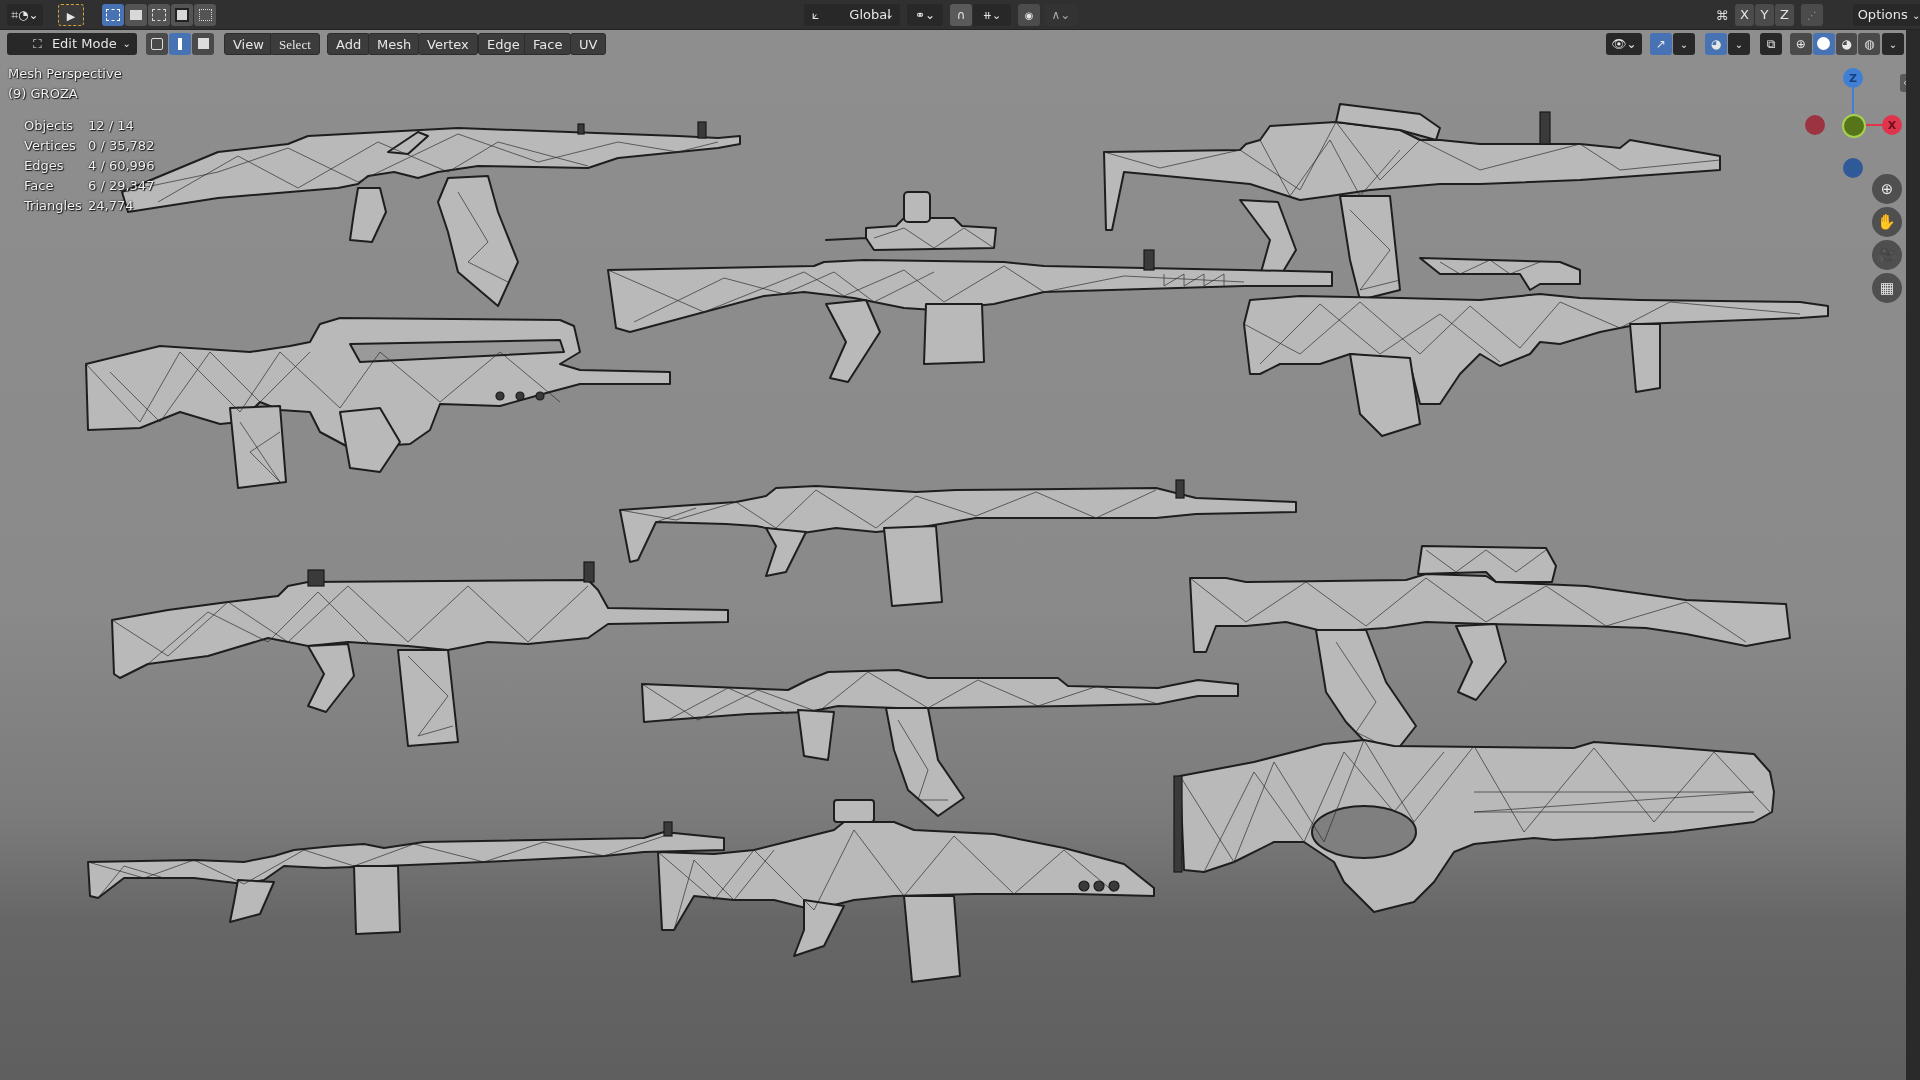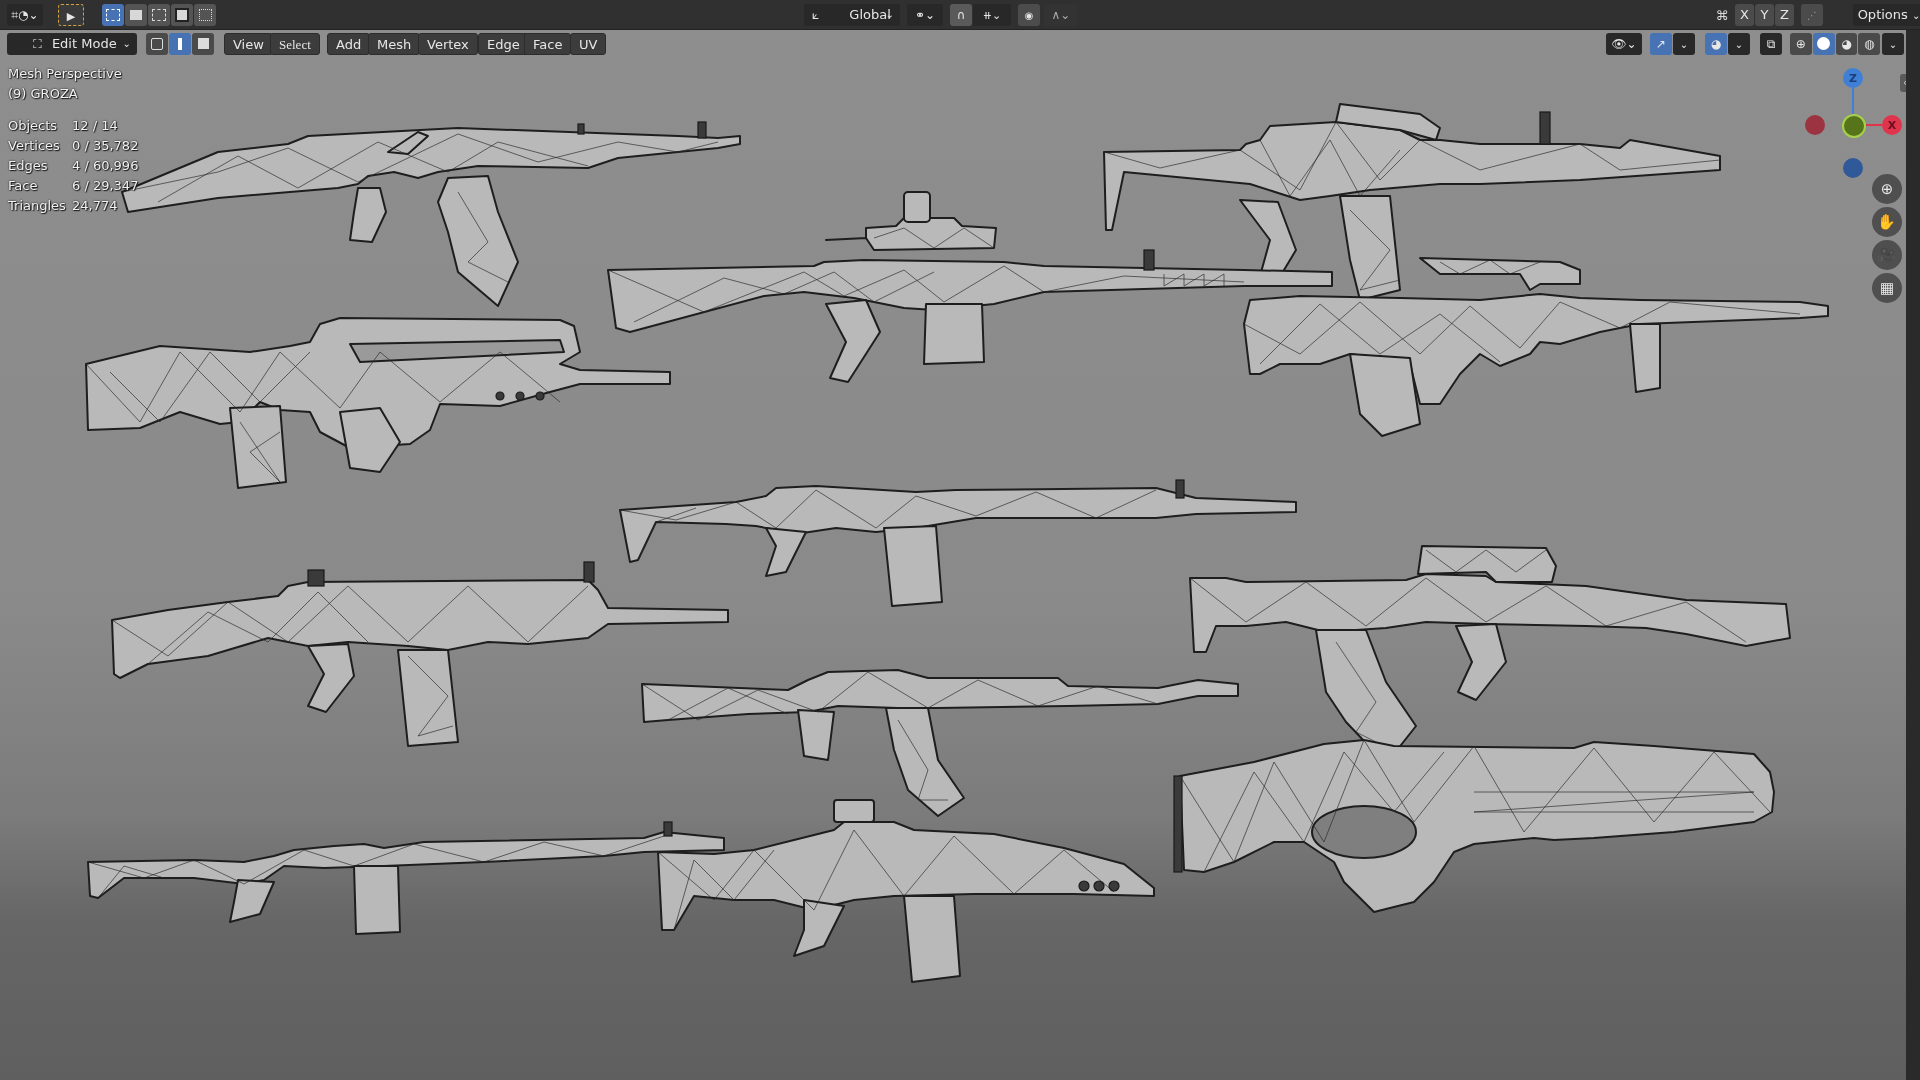--- a/index.html
+++ b/index.html
@@ -7,21 +7,21 @@
   .viewport{position:absolute;left:0;top:30px;width:1906px;height:1050px;
     background:linear-gradient(180deg,#8e8e8e 0%,#8a8a8a 55%,#7b7b7b 75%,#666666 85%,#5f5f5f 100%);overflow:hidden;}
   .rightedge{position:absolute;left:1906px;top:30px;width:14px;height:1050px;background:#2a2a2a;}
   .btn{position:absolute;height:22px;background:#545454;border-radius:3px;color:#e6e6e6;font-size:13px;line-height:22px;text-align:center;box-sizing:border-box;}
   .btn.dark{background:#282828;}
   .btn.blue{background:#4772b3;}
   .ico{position:absolute;display:flex;align-items:center;justify-content:center;color:#dcdcdc;font-size:13px;}
   .toolhdr{position:absolute;left:0;top:30px;width:1906px;height:28px;}
   .menu{position:absolute;top:3px;height:22px;background:#3c3c3c;border-radius:3px;color:#e6e6e6;font-size:13px;line-height:22px;padding:0 8px;box-sizing:border-box;border:1px solid #2c2c2c;}
   .overlay-text{position:absolute;color:#f2f2f2;font-size:13px;text-shadow:0 0 2px #000,1px 1px 1px #222;white-space:nowrap;}
-  .stats .row{display:flex;height:20px;line-height:20px;}
+  .stats .row{display:flex;height:20px;line-height:20px;margin-left:16px;}
   .stats .k{width:64px;}
   .gizmo-ball{position:absolute;width:20px;height:20px;border-radius:50%;display:flex;align-items:center;justify-content:center;font-size:11px;font-weight:bold;}
   .navbtn{position:absolute;left:1872px;width:30px;height:30px;border-radius:50%;background:#4f4f4f;display:flex;align-items:center;justify-content:center;color:#e8e8e8;font-size:15px;}
   svg.gun{position:absolute;overflow:visible;}
   svg.gun .body{fill:#b9b9b9;stroke:#1e1e1e;stroke-width:2;stroke-linejoin:round;}
   svg.gun .wire{fill:none;stroke:#2a2a2a;stroke-width:0.9;opacity:0.75;}
   svg.gun .dark{fill:#3a3a3a;stroke:#1a1a1a;stroke-width:1.2;}
 </style>
 </head>
 <body>

